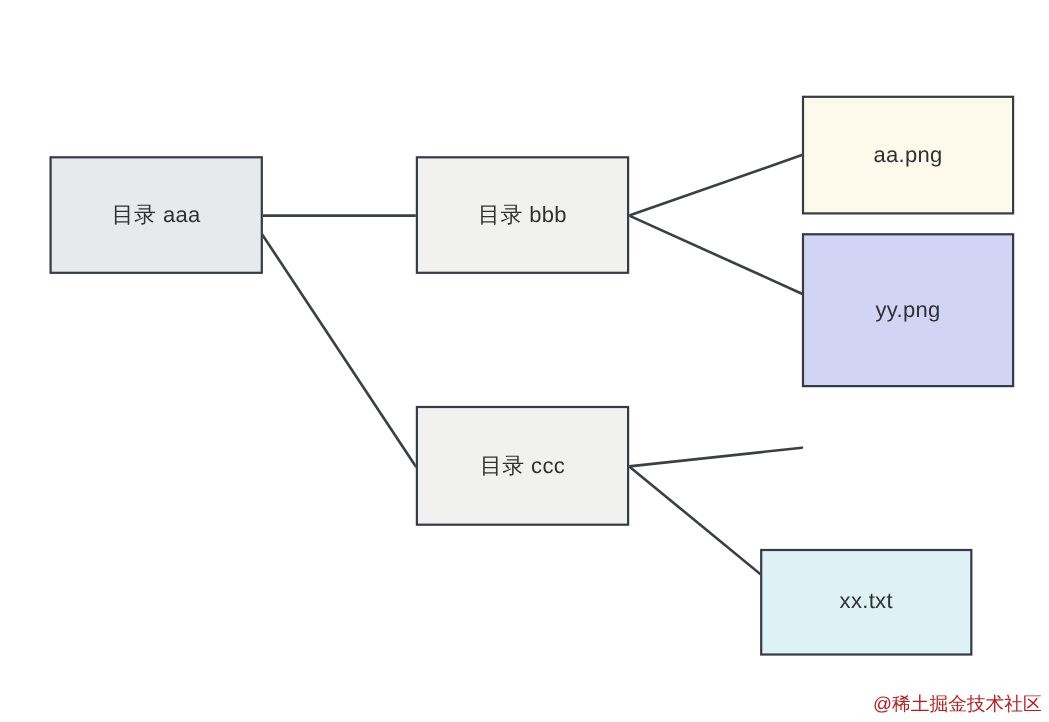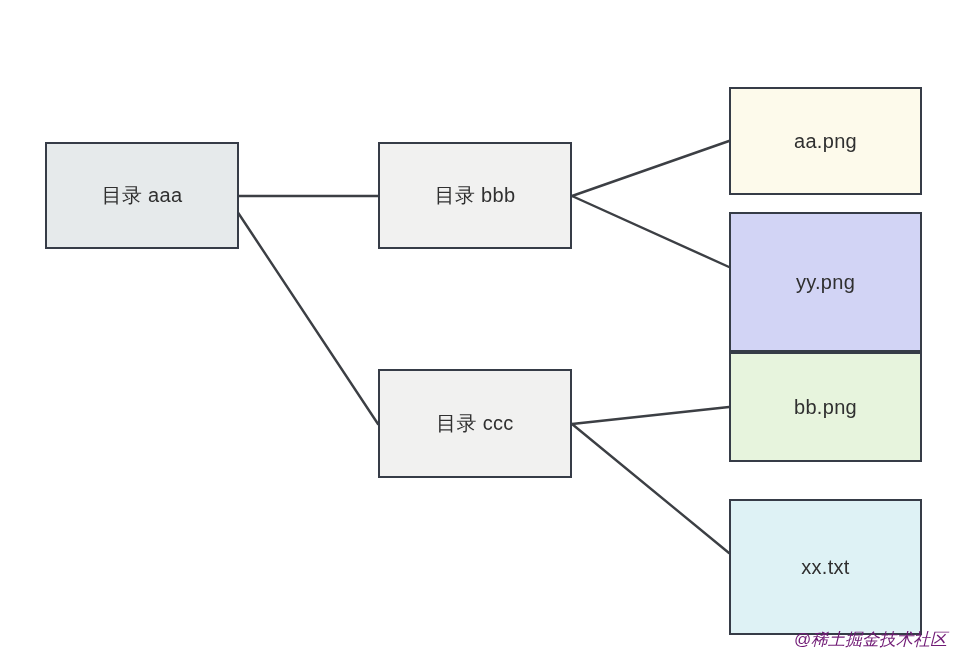--- a/index.html
+++ b/index.html
@@ -41,24 +41,23 @@
     font-size: 20px;
     color: #303030;
     letter-spacing: 0.3px;
     white-space: nowrap;
   }
   .watermark {
     position: absolute;
     right: 7px;
     bottom: 5px;
     font-size: 17px;
-    color: #701a75;
+    color: #b91c1c;
     z-index: 3;
     white-space: nowrap;
-    font-style: italic;
   }
 </style>
 </head>
 <body>
 
 <div class="canvas">
   <svg class="edge-layer" xmlns="http://www.w3.org/2000/svg">
       <line x1="227" y1="196" x2="378" y2="196" stroke="#3c3f44"></line>
       <line x1="227" y1="196" x2="378" y2="424" stroke="#3c3f44"></line>
       <line x1="572" y1="196" x2="729" y2="141" stroke="#3c3f44"></line>
@@ -76,19 +75,16 @@
   </div>
     <div class="node" style="left: 378px; top: 369px; width: 194px; height: 109px; background: rgb(241, 241, 240);">
     <span class="node-label">目录 ccc</span>
   </div>
     <div class="node" style="left: 729px; top: 87px; width: 193px; height: 108px; background: rgb(253, 250, 235);">
     <span class="node-label">aa.png</span>
   </div>
     <div class="node" style="left: 729px; top: 212px; width: 193px; height: 140px; background: rgb(210, 212, 245);">
     <span class="node-label">yy.png</span>
   </div>
-    <div class="node" style="left: 729px; top: 352px; width: 193px; height: 110px; background: rgb(231, 244, 221);">
-    <span class="node-label">bb.png</span>
-  </div>
-    <div class="node" style="left: 729px; top: 499px; width: 193px; height: 136px; background: rgb(222, 242, 245);">
+    <div class="node" style="left: 691px; top: 499px; width: 193px; height: 97px; background: rgb(222, 242, 245);">
     <span class="node-label">xx.txt</span>
   </div>
   </div>
 
 </body></html>

